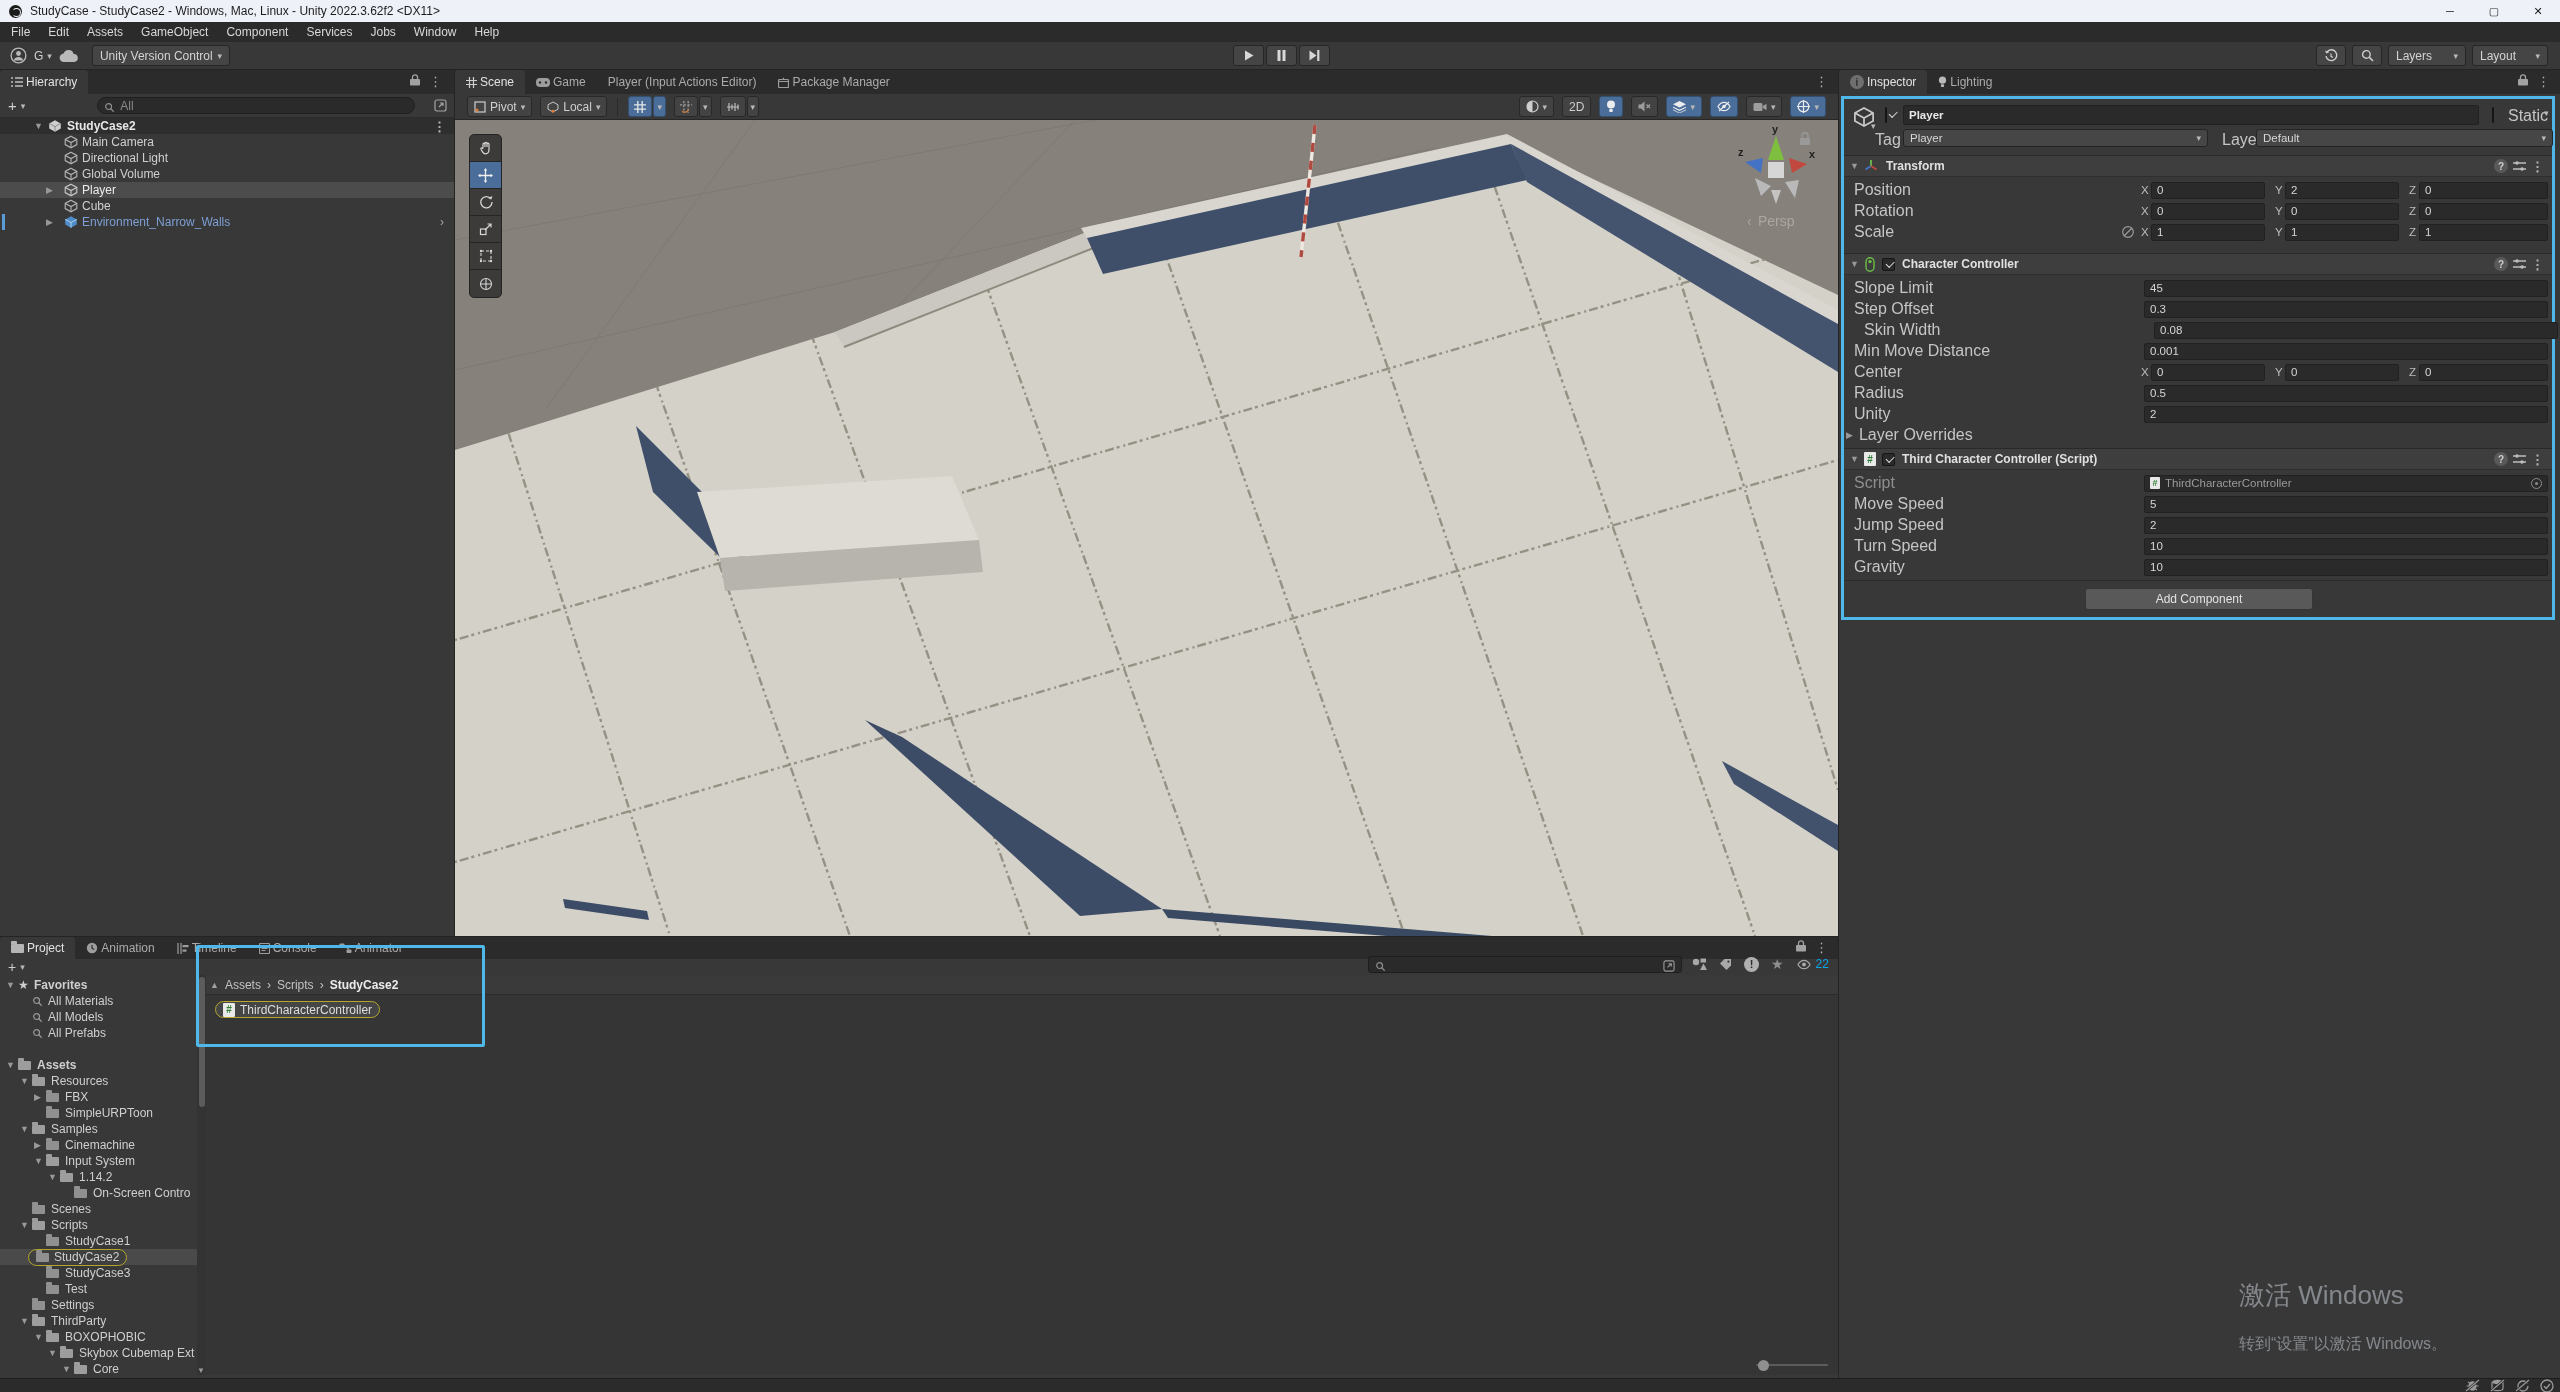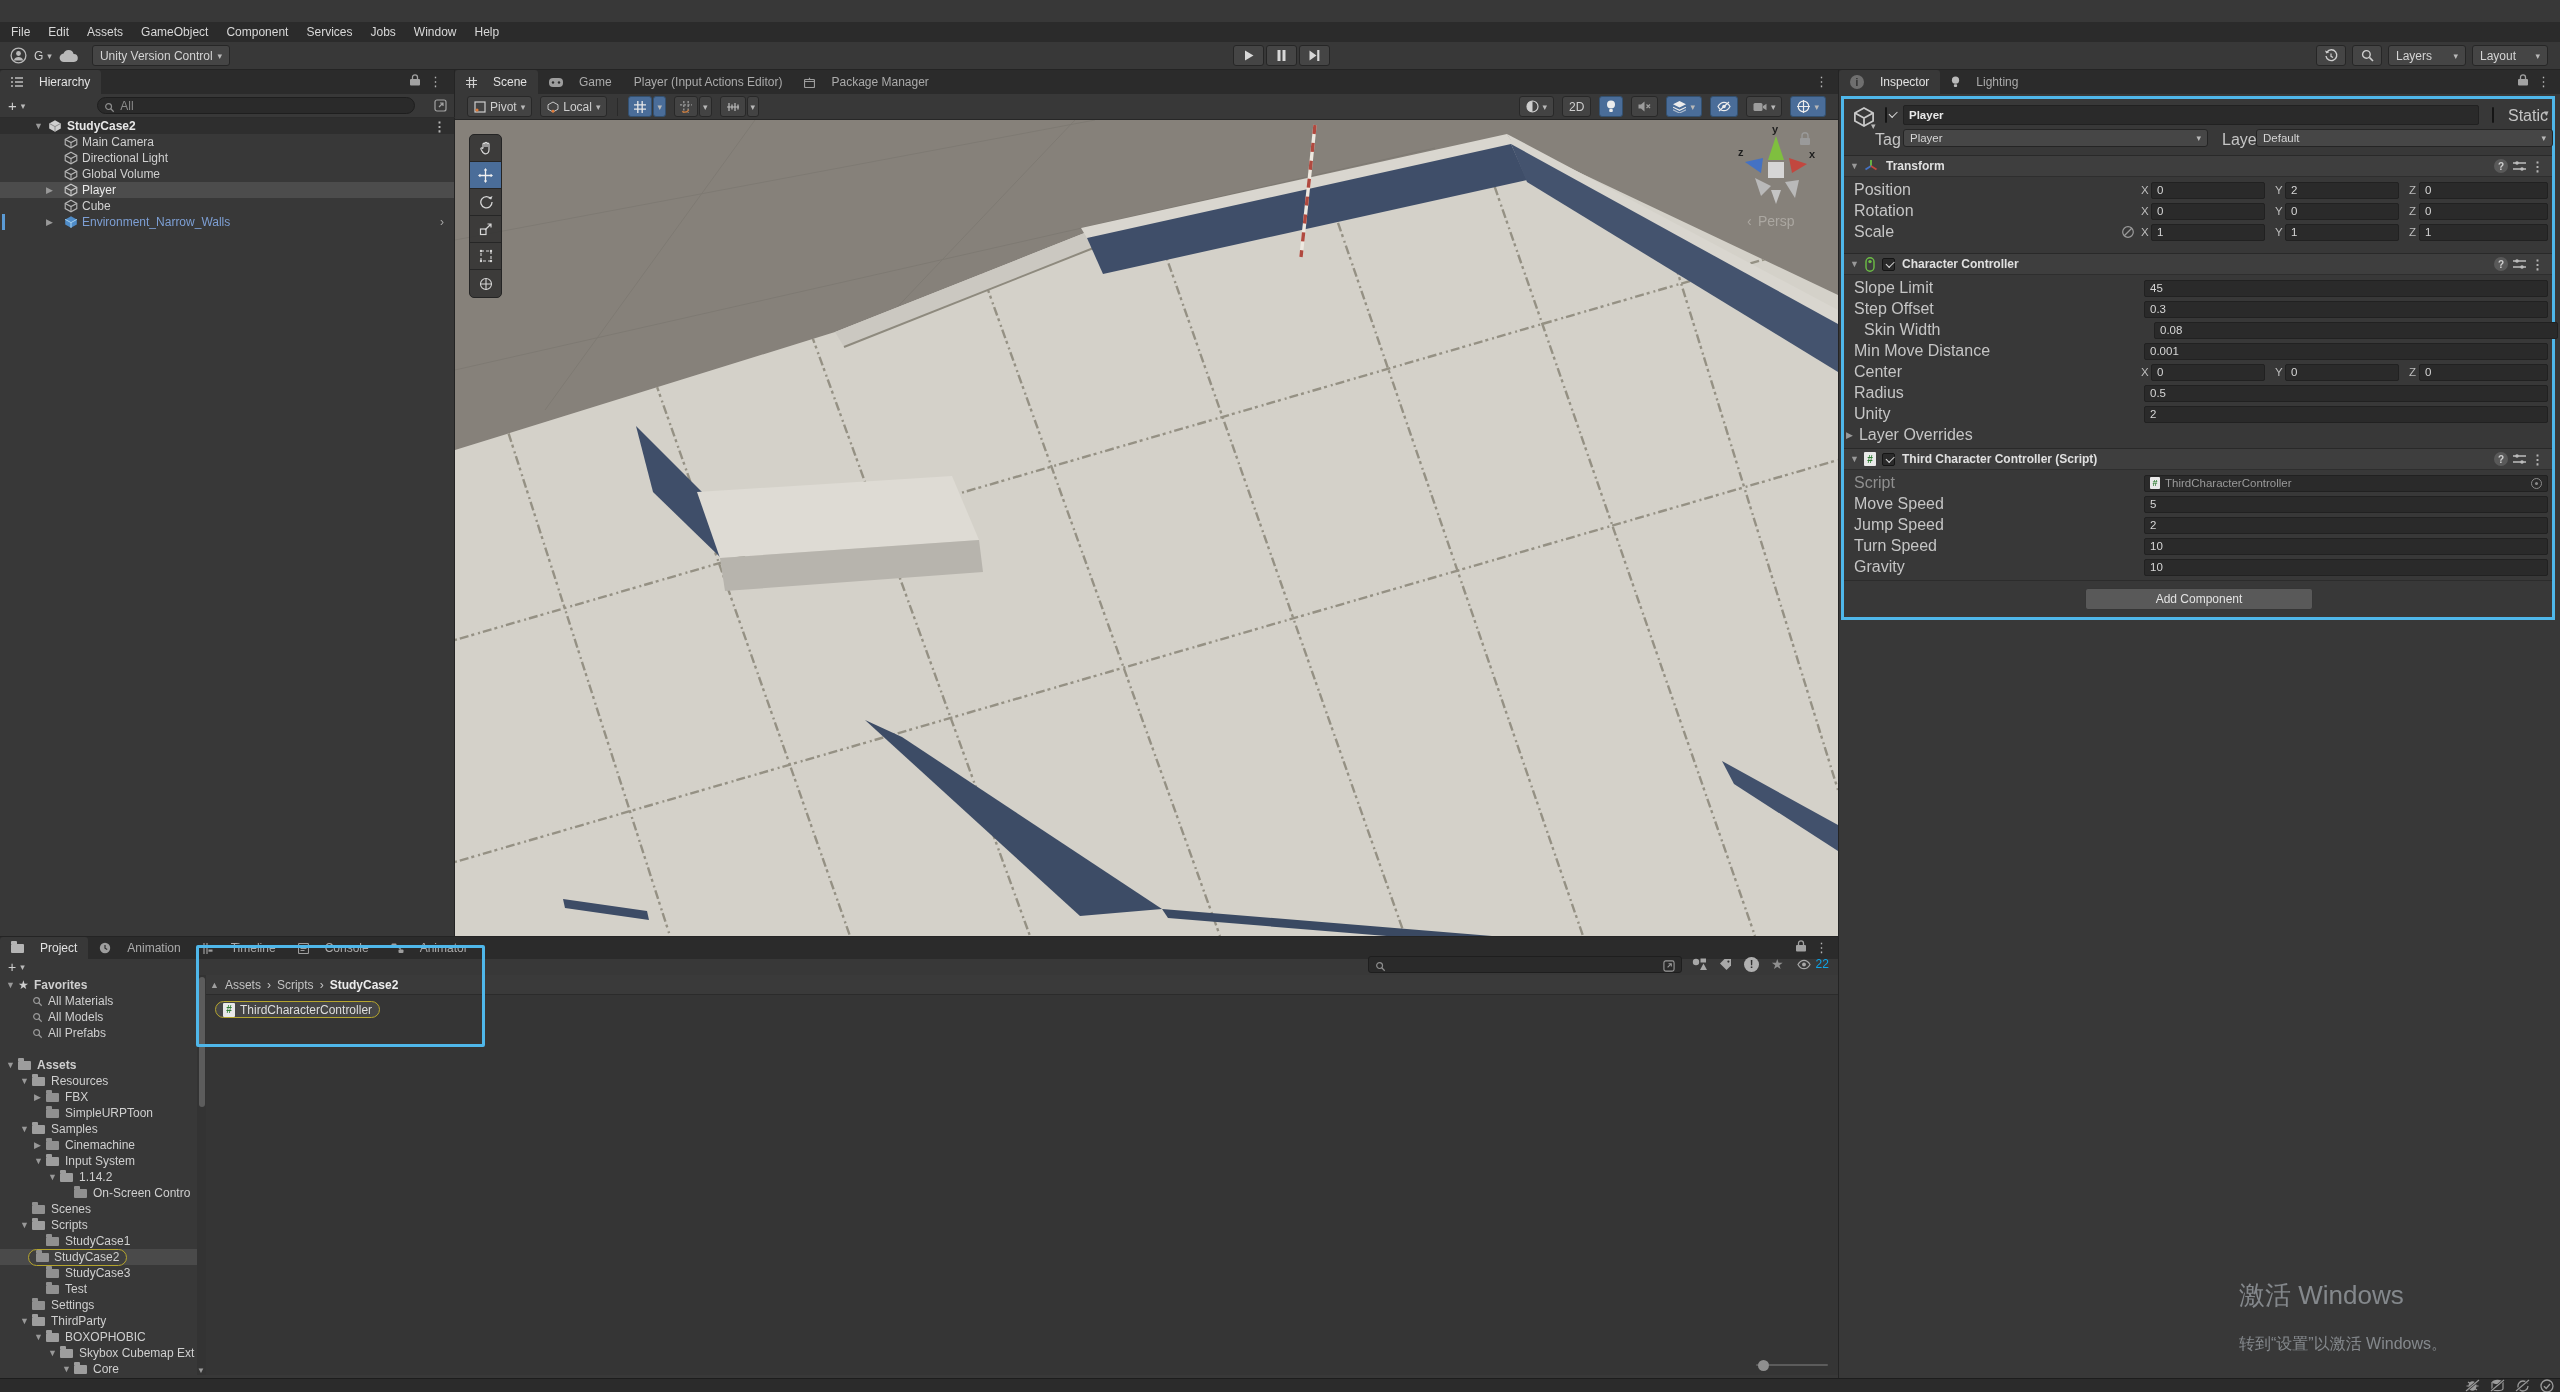--- a/index.html
+++ b/index.html
@@ -14,21 +14,21 @@
 .unity-logo::after{content:"";position:absolute;left:3px;top:3px;width:7px;height:7px;border:1.5px solid #eef2f8;border-radius:50%;border-left-color:transparent}
 .winbtn{width:44px;height:22px;display:flex;align-items:center;justify-content:center;color:#1c1c1c;font-size:11px}
 .menubar{left:0;top:22px;width:2560px;height:20px;background:#2b2b2b;display:flex;align-items:center;padding-left:2px}
 .menu-item{padding:0 9px;color:#d8d8d8;font-size:12px}
 .topbar{left:0;top:42px;width:2560px;height:28px;background:#383838;border-bottom:1px solid #242424}
 .tbtn{background:#454545;border:1px solid #262626;border-radius:3px;height:21px;display:inline-flex;align-items:center;justify-content:center;color:#d4d4d4;gap:5px;padding:0 7px}
 .car{font-size:9px;color:#b9b9b9}
 
 .panel{position:absolute;background:#383838}
 .ptabs{position:absolute;left:0;top:0;right:0;height:24px;background:#2b2b2b;display:flex;align-items:stretch}
-.ptab{display:flex;align-items:center;gap:16px;padding:0 11px;color:#ababab;font-size:12px}
+.ptab{display:flex;align-items:center;gap:3px;padding:0 11px;color:#ababab;font-size:12px}
 .ptab.active{background:#383838;color:#e2e2e2;border-radius:3px 3px 0 0}
 .corner-ico{position:absolute;top:4px;color:#a2a2a2}
 .kebab{font-size:13px;color:#b5b5b5;letter-spacing:0}
 .lock-svg{display:inline-block}
 .srch{background:#2a2a2a;border:1px solid #1e1e1e;border-radius:9px;height:17px;display:flex;align-items:flex-end;gap:5px;padding:0 6px;color:#8a8a8a}
 
 .hrow{position:absolute;left:0;width:100%;height:16px;display:flex;align-items:center;font-size:12px;color:#cfcfcf}
 .fold-car{position:absolute;font-size:9px;color:#999}
 .cube-svg,.mag-svg{flex:none}
 .prefab-blue{color:#7D9FD4}
@@ -60,20 +60,28 @@
 .bluebox{position:absolute;border:3px solid #4FB7EA;pointer-events:none}
 
 .statusbar{left:0;top:1378px;width:2560px;height:14px;background:#2b2b2b;border-top:1px solid #1d1d1d;display:flex;align-items:center;justify-content:flex-end;gap:10px;padding-right:6px}
 .watermark{position:absolute;left:2238px;top:1278px;color:rgba(195,202,210,.55)}
 </style>
 </head>
 <body>
 
 <div id="root">
 
+  <div class="abs titlebar">
+    <span class="unity-logo"></span>
+    <span>StudyCase - StudyCase2 - Windows, Mac, Linux - Unity 2022.3.62f2 &lt;DX11&gt;</span>
+    <span style="flex:1"></span>
+    <span class="winbtn">─</span>
+    <span class="winbtn">▢</span>
+    <span class="winbtn">✕</span>
+  </div>
 
   <div class="abs menubar">
     <span class="menu-item">File</span>
     <span class="menu-item">Edit</span>
     <span class="menu-item">Assets</span>
     <span class="menu-item">GameObject</span>
     <span class="menu-item">Component</span>
     <span class="menu-item">Services</span>
     <span class="menu-item">Jobs</span>
     <span class="menu-item">Window</span>

